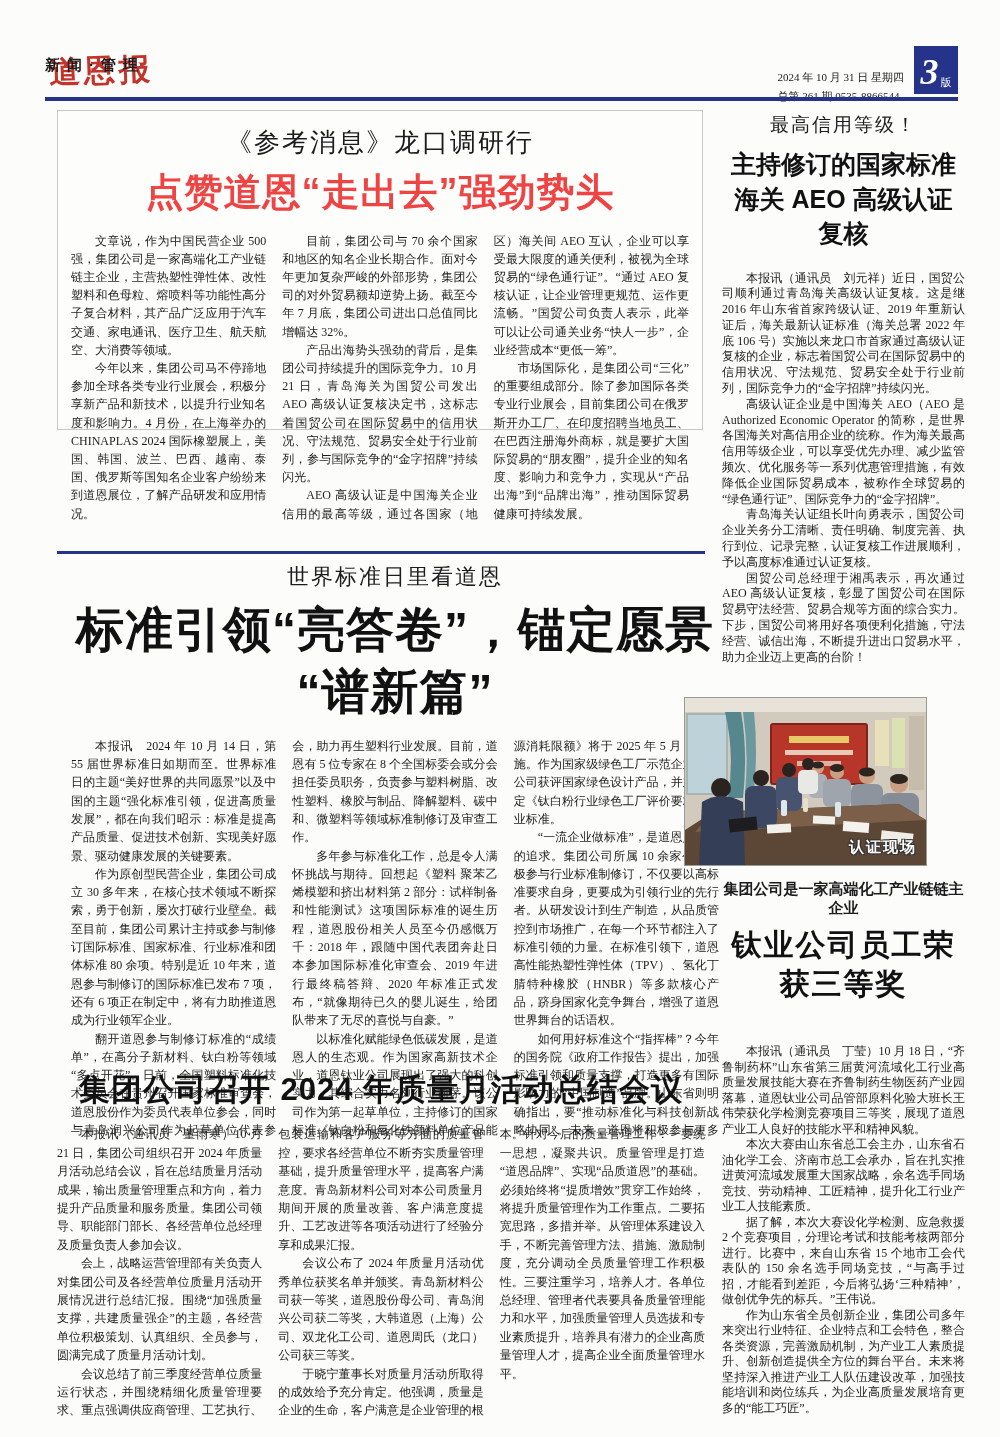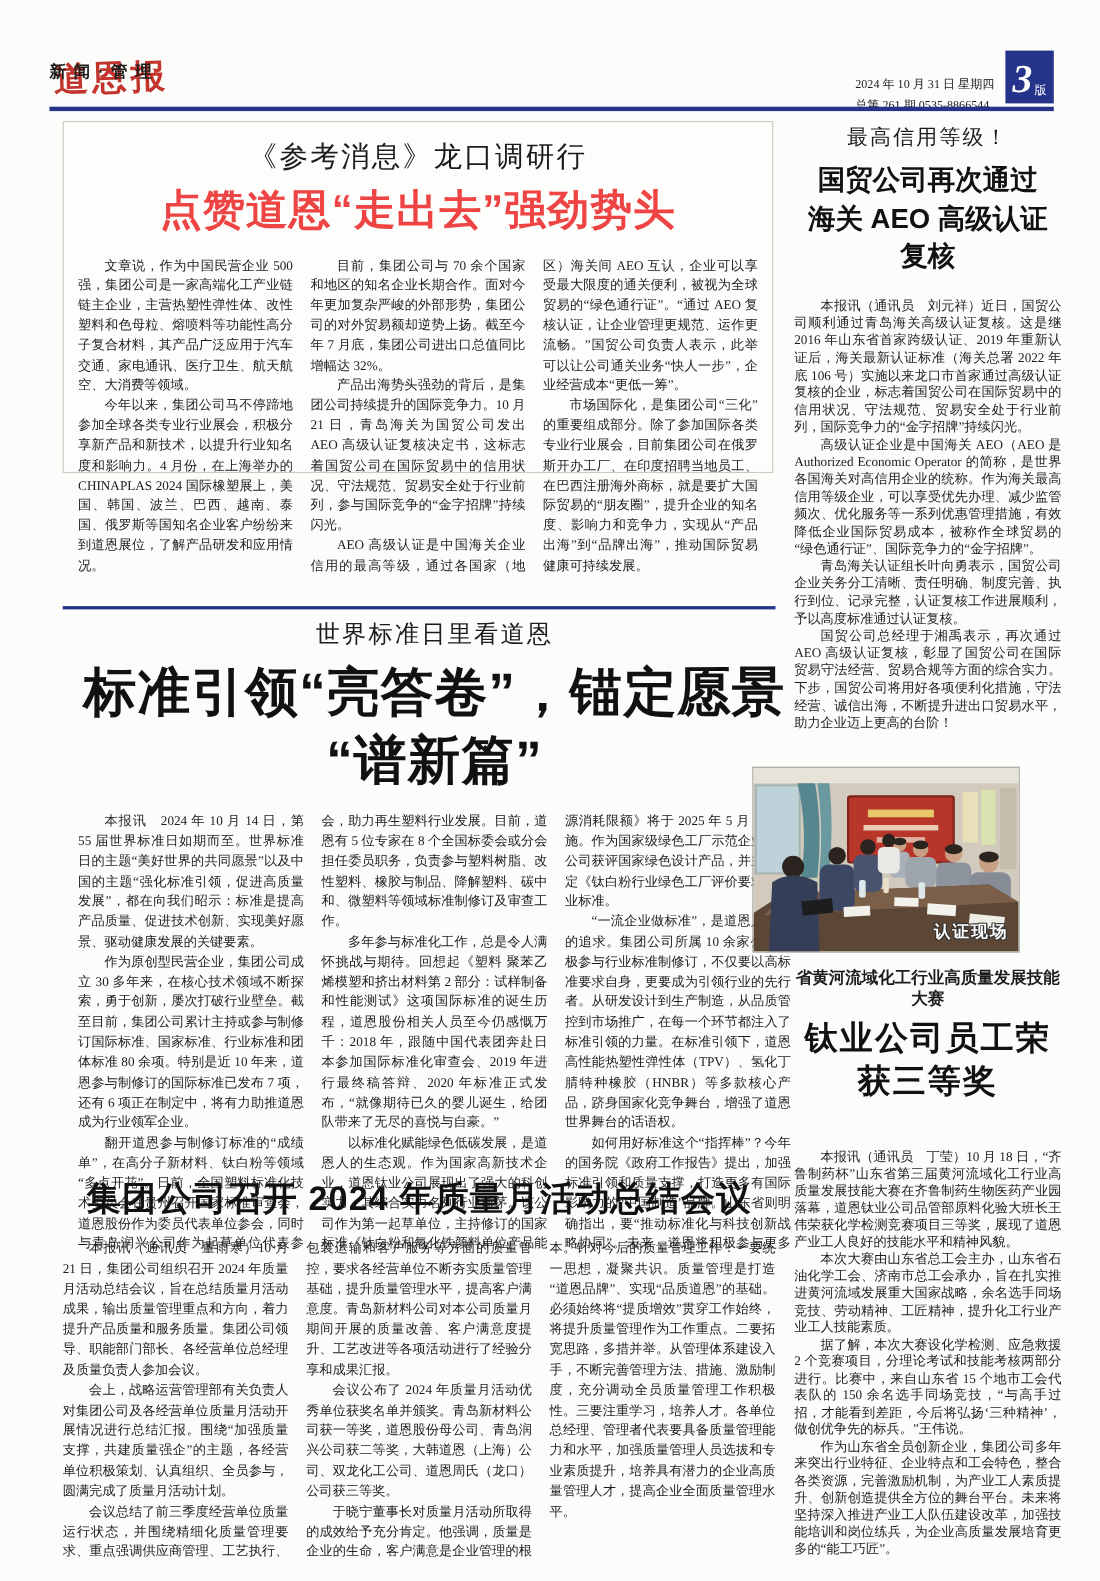--- a/index.html
+++ b/index.html
@@ -133,21 +133,21 @@
       <p>会上，战略运营管理部有关负责人对集团公司及各经营单位质量月活动开展情况进行总结汇报。围绕“加强质量支撑，共建质量强企”的主题，各经营单位积极策划、认真组织、全员参与，圆满完成了质量月活动计划。</p>
       <p>会议总结了前三季度经营单位质量运行状态，并围绕精细化质量管理要求、重点强调供应商管理、工艺执行、包装运输和客户服务等方面的质量管控，要求各经营单位不断夯实质量管理基础，提升质量管理水平，提高客户满意度。青岛新材料公司对本公司质量月期间开展的质量改善、客户满意度提升、工艺改进等各项活动进行了经验分享和成果汇报。</p>
       <p>会议公布了 2024 年质量月活动优秀单位获奖名单并颁奖。青岛新材料公司获一等奖，道恩股份母公司、青岛润兴公司获二等奖，大韩道恩（上海）公司、双龙化工公司、道恩周氏（龙口）公司获三等奖。</p>
       <p>于晓宁董事长对质量月活动所取得的成效给予充分肯定。他强调，质量是企业的生命，客户满意是企业管理的根本。针对今后的质量管理工作：一要统一思想，凝聚共识。质量管理是打造“道恩品牌”、实现“品质道恩”的基础。必须始终将“提质增效”贯穿工作始终，将提升质量管理作为工作重点。二要拓宽思路，多措并举。从管理体系建设入手，不断完善管理方法、措施、激励制度，充分调动全员质量管理工作积极性。三要注重学习，培养人才。各单位总经理、管理者代表要具备质量管理能力和水平，加强质量管理人员选拔和专业素质提升，培养具有潜力的企业高质量管理人才，提高企业全面质量管理水平。</p>
     </div>
   </section>
 
   <section class="aeo">
     <div class="kicker">最高信用等级！</div>
     <h2 class="headline">
-      <span style="display:block">国贸公司再次通过</span>
+      <span style="display:block">主持修订的国家标准</span>
       <span style="display:block">海关 AEO 高级认证复核</span>
     </h2>
     <div class="body-text">
       <p>本报讯（通讯员　刘元祥）近日，国贸公司顺利通过青岛海关高级认证复核。这是继 2016 年山东省首家跨级认证、2019 年重新认证后，海关最新认证标准（海关总署 2022 年底 106 号）实施以来龙口市首家通过高级认证复核的企业，标志着国贸公司在国际贸易中的信用状况、守法规范、贸易安全处于行业前列，国际竞争力的“金字招牌”持续闪光。</p>
       <p>高级认证企业是中国海关 AEO（AEO 是 Authorized Economic Operator 的简称，是世界各国海关对高信用企业的统称。作为海关最高信用等级企业，可以享受优先办理、减少监管频次、优化服务等一系列优惠管理措施，有效降低企业国际贸易成本，被称作全球贸易的“绿色通行证”、国际竞争力的“金字招牌”。</p>
       <p>青岛海关认证组长叶向勇表示，国贸公司企业关务分工清晰、责任明确、制度完善、执行到位、记录完整，认证复核工作进展顺利，予以高度标准通过认证复核。</p>
       <p>国贸公司总经理于湘禹表示，再次通过 AEO 高级认证复核，彰显了国贸公司在国际贸易守法经营、贸易合规等方面的综合实力。下步，国贸公司将用好各项便利化措施，守法经营、诚信出海，不断提升进出口贸易水平，助力企业迈上更高的台阶！</p>
     </div>
   </section>
 
@@ -201,21 +201,21 @@
       <rect x="158" y="124" width="26" height="10" fill="#f4f2ec" transform="rotate(4 171 129)"></rect>
       <rect x="196" y="134" width="32" height="12" fill="#efede6" transform="rotate(6 212 140)"></rect>
       <rect x="96" y="102" width="6" height="16" rx="2" fill="#dde8ec"></rect>
       <rect x="118" y="100" width="5" height="14" rx="2" fill="#e7dfc9"></rect>
       <rect x="150" y="104" width="6" height="15" rx="2" fill="#dde8ec"></rect>
     </svg>
     <figcaption class="photo-caption">认证现场</figcaption>
   </figure>
 
   <section class="skills">
-    <div class="kicker">省黄河流域化工行业高质量发展技能大赛</div>
+    <div class="kicker">集团公司是一家高端化工产业链链主企业</div>
     <h2 class="headline">钛业公司员工荣获三等奖</h2>
     <div class="body-text">
       <p>本报讯（通讯员　丁莹）10 月 18 日，“齐鲁制药杯”山东省第三届黄河流域化工行业高质量发展技能大赛在齐鲁制药生物医药产业园落幕，道恩钛业公司品管部原料化验大班长王伟荣获化学检测竞赛项目三等奖，展现了道恩产业工人良好的技能水平和精神风貌。</p>
       <p>本次大赛由山东省总工会主办，山东省石油化学工会、济南市总工会承办，旨在扎实推进黄河流域发展重大国家战略，余名选手同场竞技、劳动精神、工匠精神，提升化工行业产业工人技能素质。</p>
       <p>据了解，本次大赛设化学检测、应急救援 2 个竞赛项目，分理论考试和技能考核两部分进行。比赛中，来自山东省 15 个地市工会代表队的 150 余名选手同场竞技，“与高手过招，才能看到差距，今后将弘扬‘三种精神’，做创优争先的标兵。”王伟说。</p>
       <p>作为山东省全员创新企业，集团公司多年来突出行业特征、企业特点和工会特色，整合各类资源，完善激励机制，为产业工人素质提升、创新创造提供全方位的舞台平台。未来将坚持深入推进产业工人队伍建设改革，加强技能培训和岗位练兵，为企业高质量发展培育更多的“能工巧匠”。</p>
     </div>
   </section>
 
 </div>

